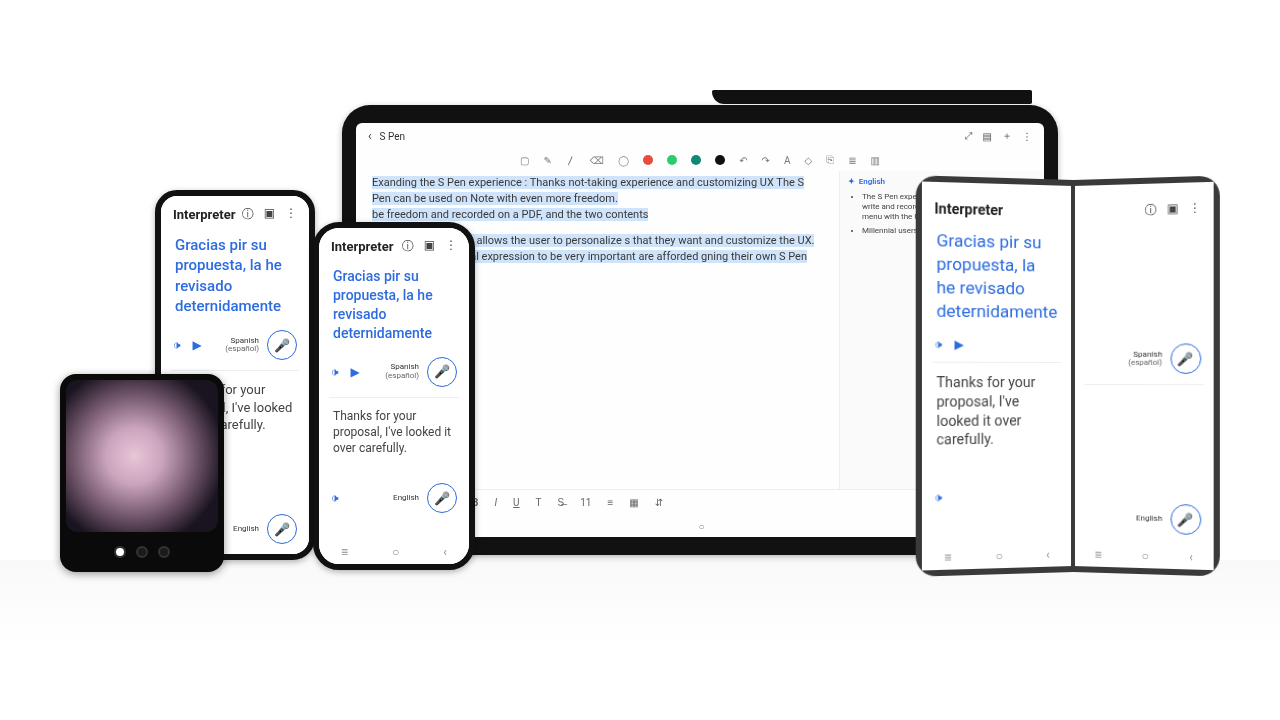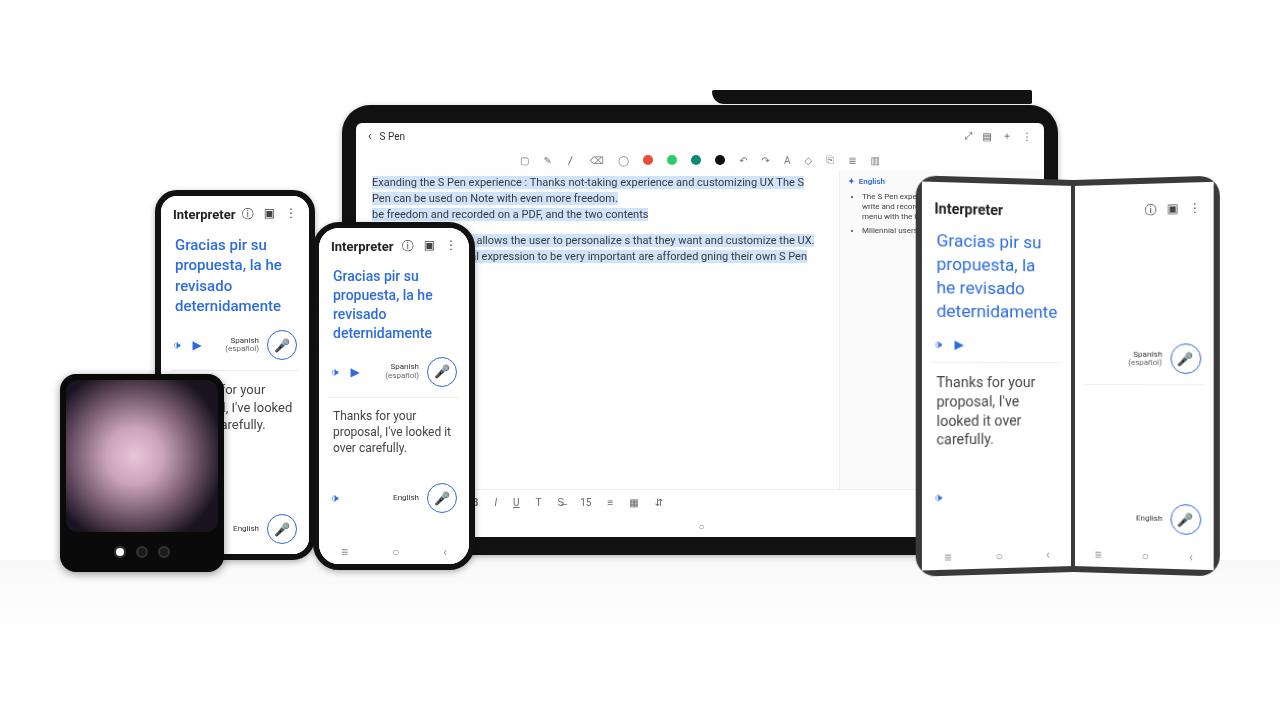--- a/index.html
+++ b/index.html
@@ -263,21 +263,21 @@
         <div class="format-bar">
           <span>☑</span>
           <span>•≡</span>
           <span>1≡</span>
           <span>⇤</span>
           <b>B</b>
           <i>I</i>
           <u>U</u>
           <span>T</span>
           <span>S̶</span>
-          <span>15</span>
+          <span>11</span>
           <span>≡</span>
           <span>▦</span>
           <span>⇵</span>
           <span class="grow"></span>
         </div>
 
         <div class="tablet-nav">
           <span>≡</span>
           <span>○</span>
           <span>‹</span>

